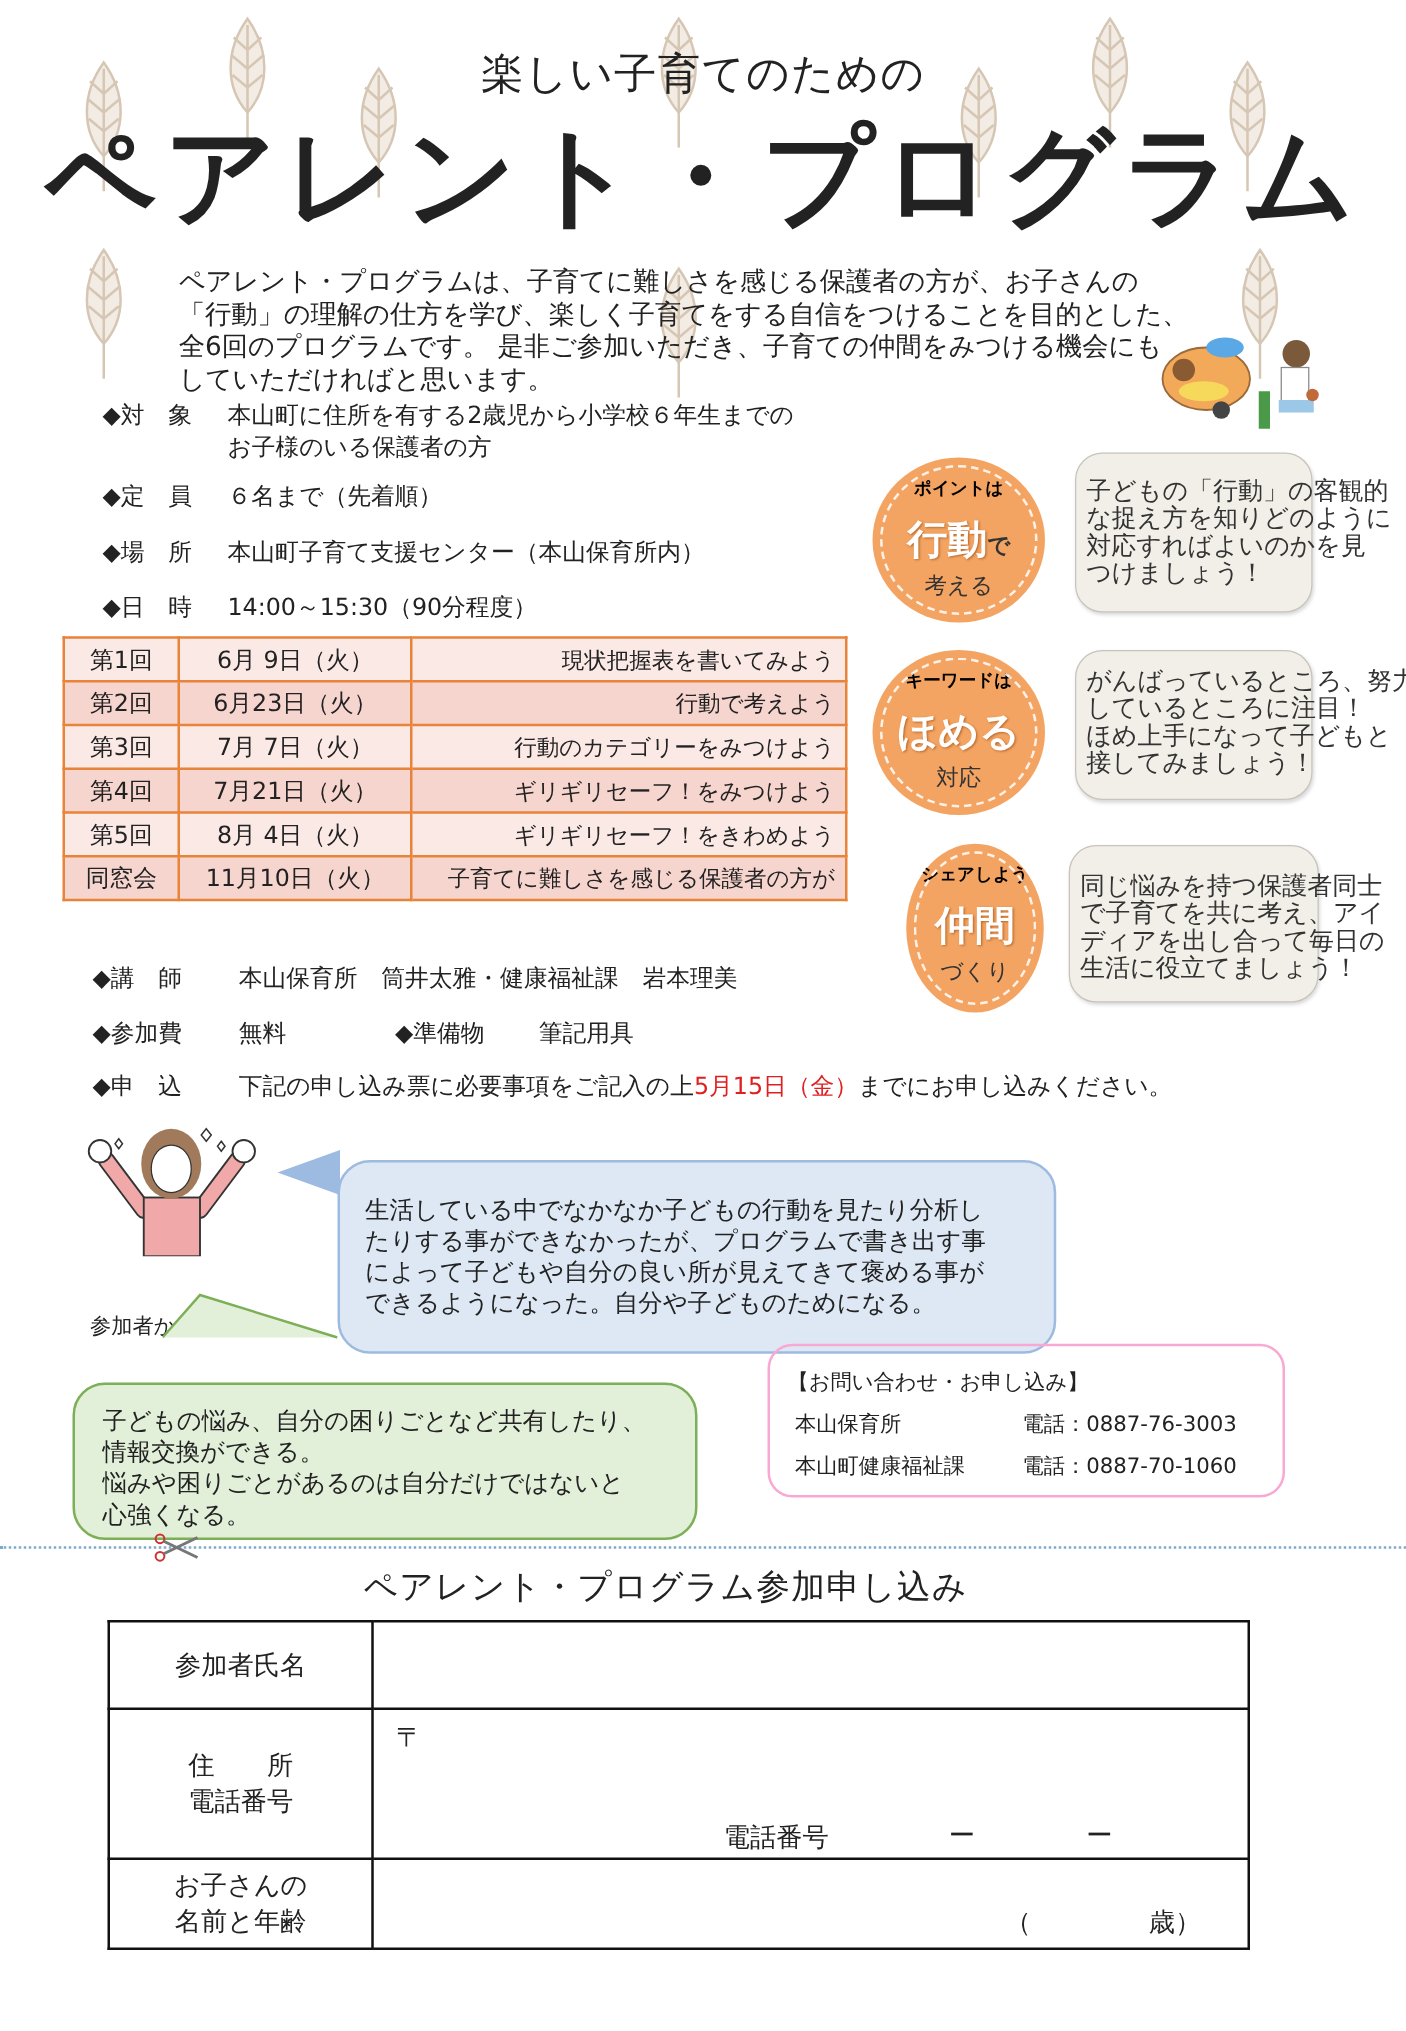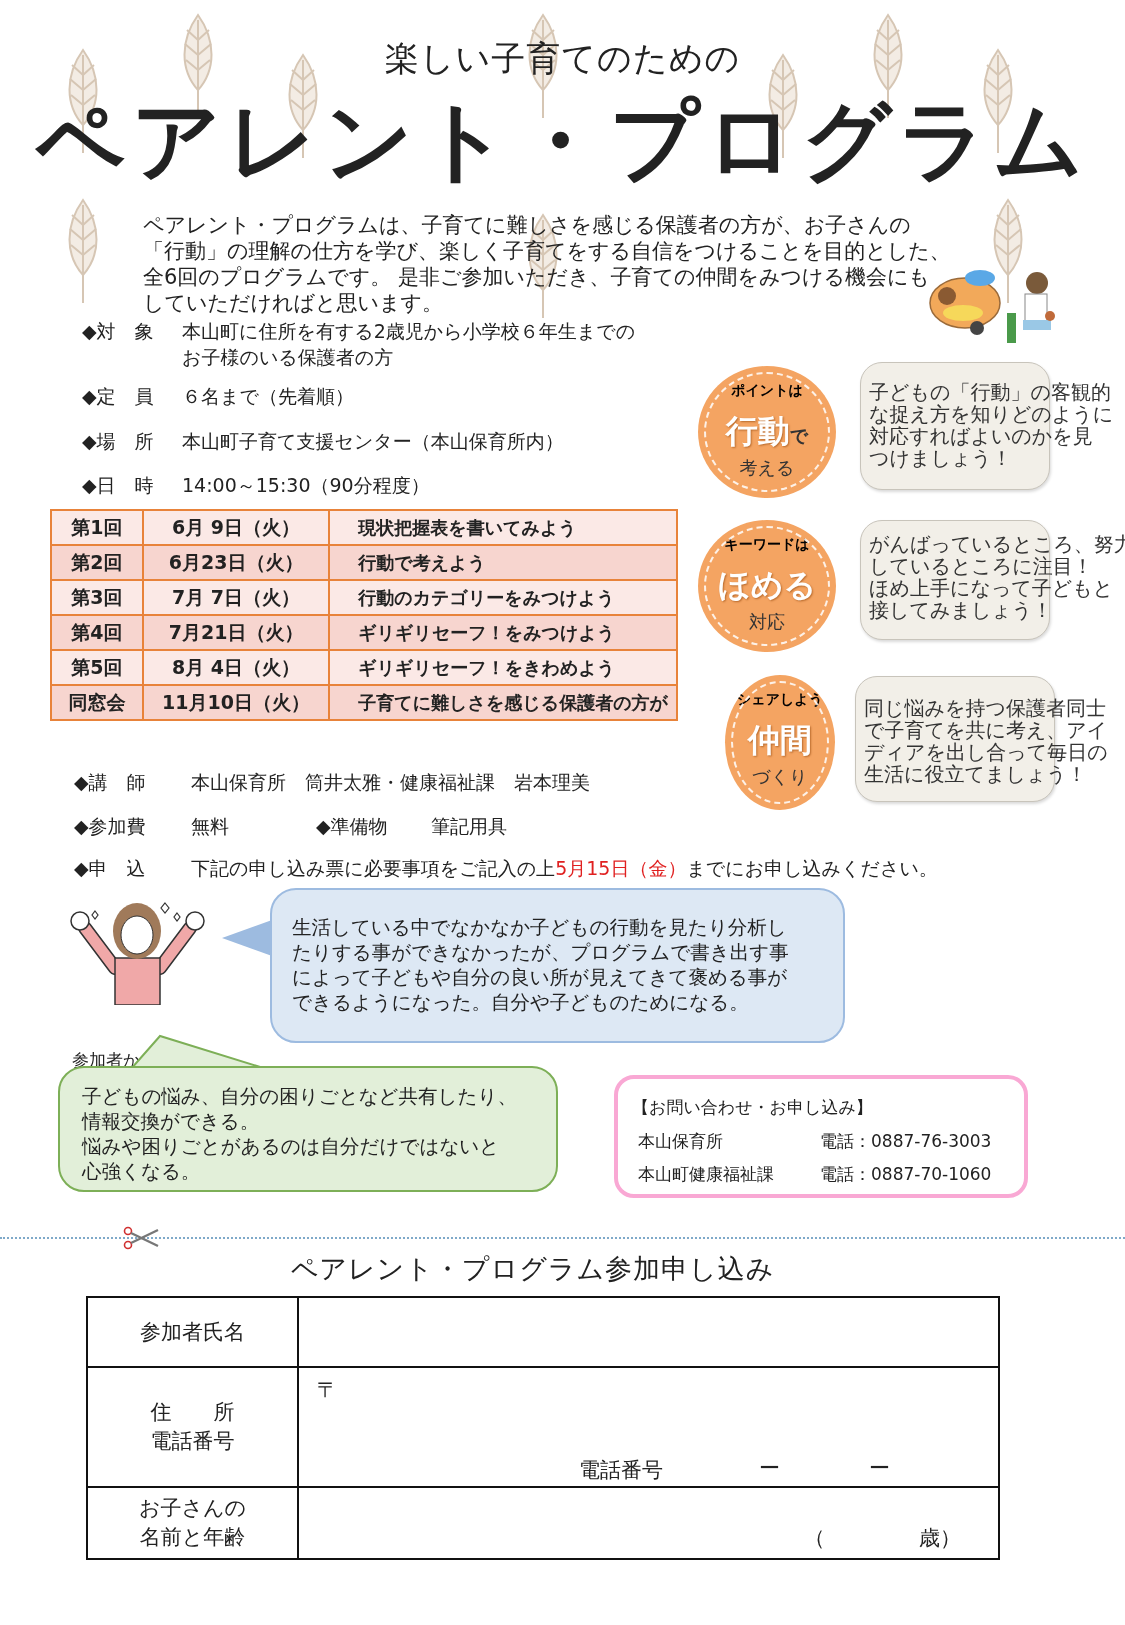--- a/index.html
+++ b/index.html
@@ -17,43 +17,43 @@
 
   .intro { left: 143px; top: 212px; width: 870px; font-size: 21px; line-height: 26px; color: #222; }
   .intro span { display: block; white-space: nowrap; }
 
   .info-row { position: absolute; left: 82px; font-size: 19px; color: #222; white-space: nowrap; }
   .info-row .lbl { display: inline-block; width: 100px; }
   .info-row .val { display: inline-block; }
 
   
   .sched { position: absolute; left: 50px; top: 509px; width: 628px; border-collapse: collapse; font-size: 19px; }
-  .sched td { border: 2px solid #e8833a; height: 35px; padding: 0 8px; white-space: nowrap; font-weight: bold; }
+  .sched td { border: 2px solid #e8833a; height: 35px; padding: 0 8px; white-space: nowrap; }
   .sched tr:nth-child(odd) td { background: #fbe9e6; }
   .sched tr:nth-child(even) td { background: #f7d5cf; }
   .sched td.c1 { width: 95px; text-align: center; }
   .sched td.c2 { width: 190px; text-align: center; }
-  .sched td.c3 { padding-left: 28px; font-size: 18px; }
+  .sched td.c3 { padding-left: 28px; font-size: 18px; text-align: right; }
 
   
   .circle { position: absolute; width: 138px; height: 132px; border-radius: 50%; background: #f4a462; box-shadow: 0 0 0 0 #fff; text-align: center; color: #333; }
   .circle::after { content: ""; position: absolute; inset: 6px; border: 2px dashed #fff; border-radius: 50%; opacity: .85; }
   .circle .small { position: absolute; left: 0; right: 0; top: 16px; font-size: 14px; font-weight: bold; color: #000000; }
   .circle .big { position: absolute; left: 0; right: 0; top: 44px; font-size: 32px; font-weight: bold; color: #fff; text-shadow: 1px 1px 2px #b86a2c; }
   .circle .bottom { position: absolute; left: 0; right: 0; top: 90px; font-size: 18px; color: #333; }
 
   .note { position: absolute; background: #f2efe8; border: 1px solid #c8c4bb; border-radius: 22px; font-size: 20px; line-height: 22px; color: #333; padding: 18px 6px 8px 8px; box-shadow: 1px 2px 3px rgba(0,0,0,.15); }
   .note span { display: block; white-space: nowrap; }
 
-  .bubble { position: absolute; border-radius: 26px; font-size: 19.5px; line-height: 25px; padding: 16px 20px; }
+  .bubble { position: absolute; border-radius: 26px; font-size: 19.5px; line-height: 25px; padding: 16px 20px; margin-top: 40px; }
   .bubble span { display: block; white-space: nowrap; }
   .bubble-blue { left: 270px; top: 888px; width: 575px; height: 155px; background: #dde8f4; border: 2px solid #9dbbe0; padding-top: 25px; }
   .bubble-green { left: 58px; top: 1066px; width: 500px; height: 126px; background: #e2efd9; border: 2px solid #7daf57; padding-left: 22px; }
 
-  .contact { position: absolute; left: 614px; top: 1075px; width: 414px; height: 123px; border: 4px solid #f9a8d4; border-radius: 20px; padding: 14px 20px; font-size: 17px; }
+  .contact { position: absolute; left: 614px; top: 1075px; width: 414px; height: 123px; border: 2px solid #f9a8d4; border-radius: 20px; padding: 14px 20px; font-size: 17px; }
   .contact .row { position: absolute; left: 20px; white-space: nowrap; }
   .contact .row .n { display: inline-block; width: 182px; }
 
   .cutline { position: absolute; left: 0; top: 1237px; width: 1125px; border-top: 2px dotted #7fa9c9; }
 
   .form-title { position: absolute; left: 0; width: 1065px; top: 1251px; text-align: center; font-size: 27px; color: #222; letter-spacing: 1px; }
   .form { position: absolute; left: 86px; top: 1296px; width: 914px; border-collapse: collapse; font-size: 21px; }
   .form td { border: 2px solid #111; vertical-align: middle; }
   .form td.h { width: 211px; text-align: center; line-height: 29px; }
 </style>

